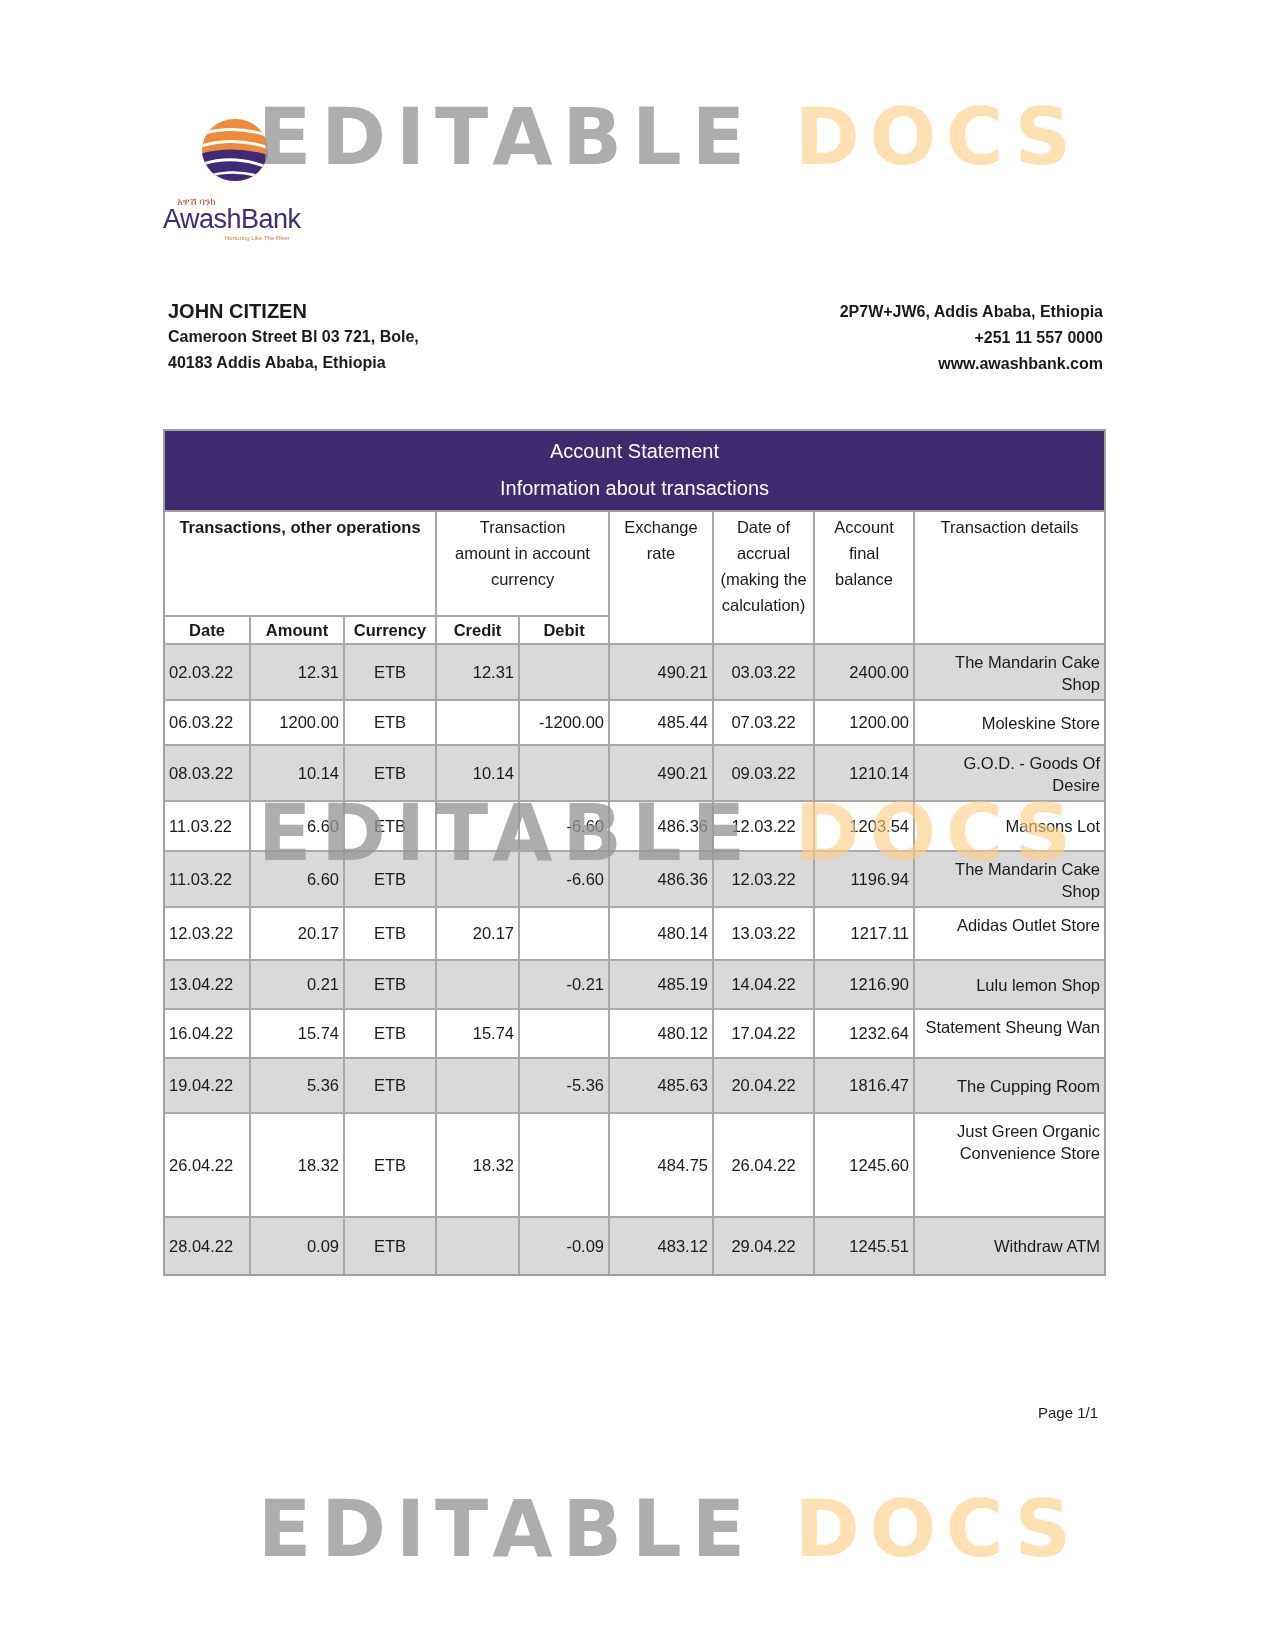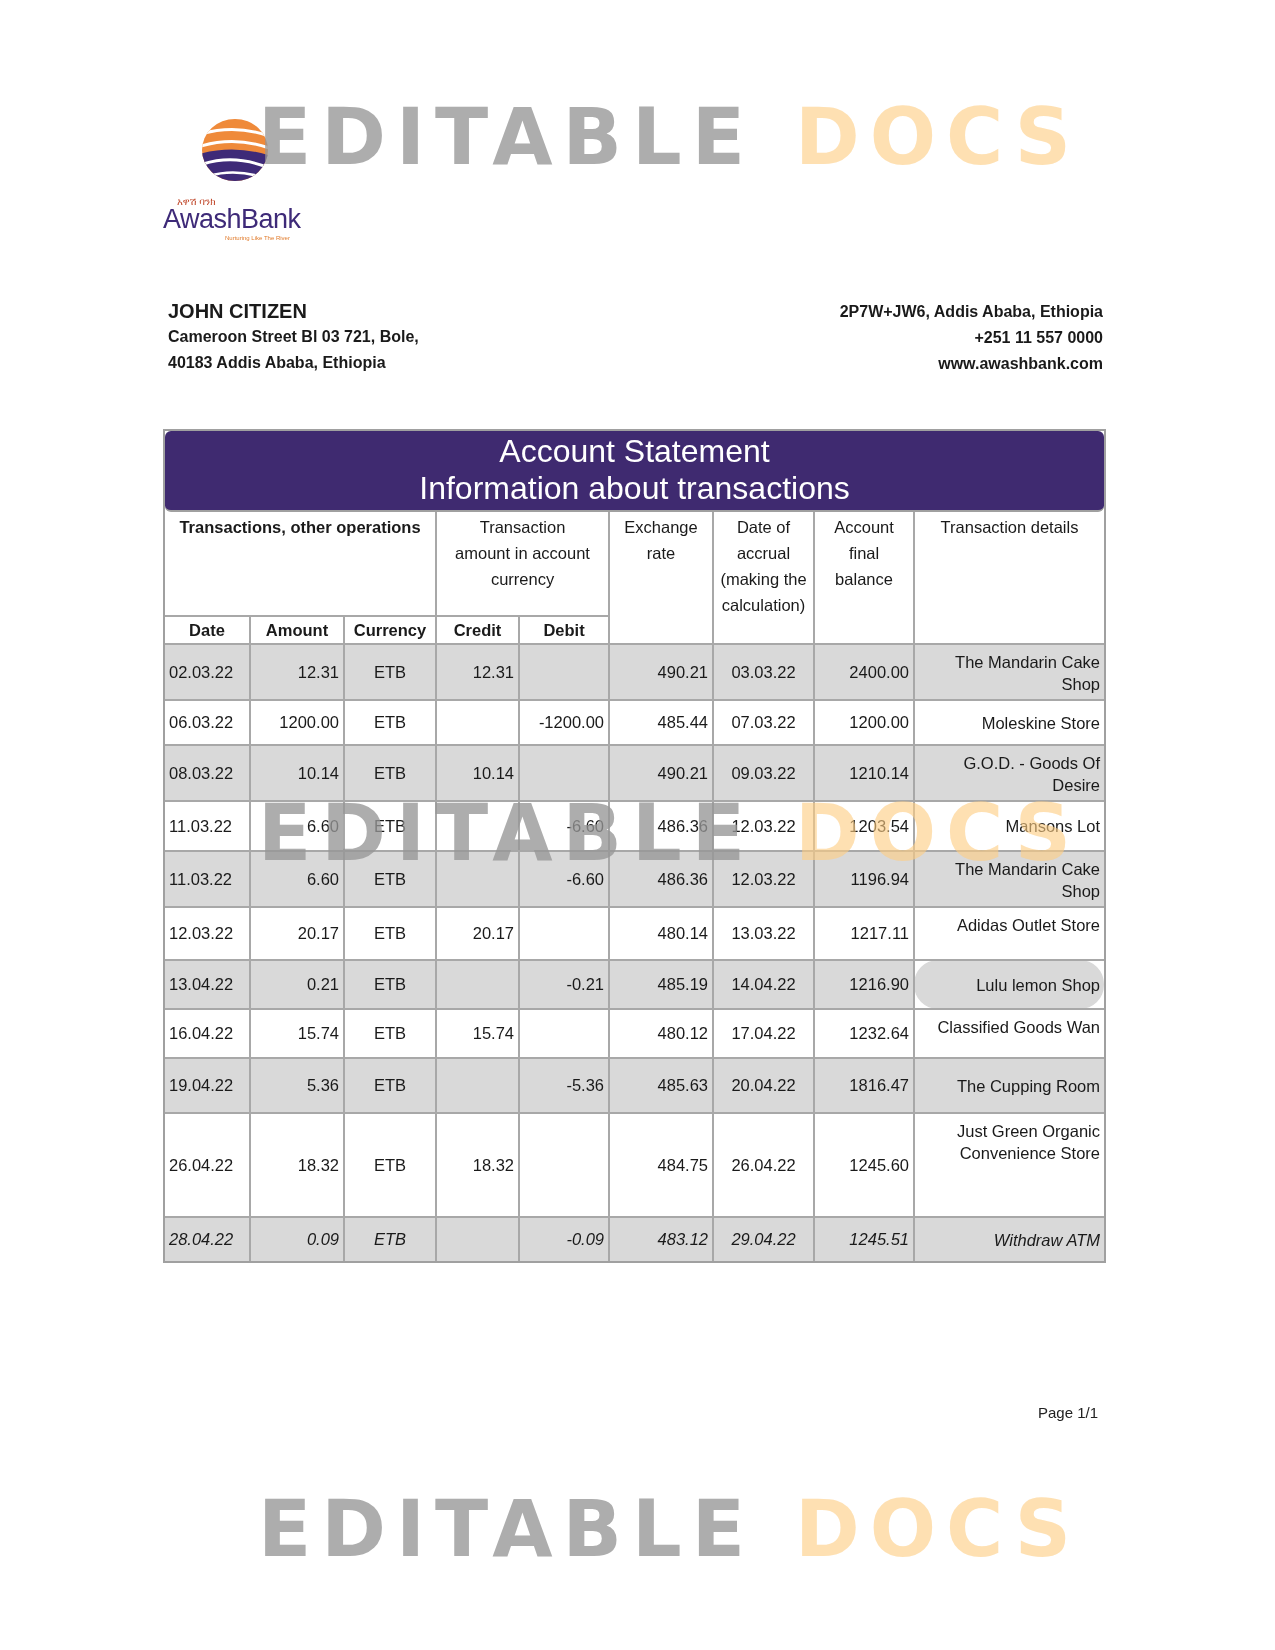--- a/index.html
+++ b/index.html
@@ -10,21 +10,21 @@
   .logo { position: absolute; left: 163px; top: 108px; width: 160px; height: 130px; }
   .logo-globe { position: absolute; left: 36px; top: 6px; width: 72px; height: 72px; }
   .logo-amharic { position: absolute; left: 14px; top: 88px; font-size: 10px; color: #c0472a; }
   .logo-name { position: absolute; left: 0; top: 96px; font-size: 27px; color: #3e2a78; letter-spacing: -0.5px; }
   .logo-tag { position: absolute; left: 62px; top: 127px; font-size: 6px; color: #e07a2a; }
   .cust { position: absolute; left: 168px; top: 298px; font-weight: bold; }
   .cust .name { font-size: 20px; line-height: 26px; }
   .cust .line { font-size: 16px; line-height: 26px; }
   .bank { position: absolute; right: 172px; top: 299px; text-align: right; font-weight: bold; font-size: 16px; line-height: 26px; }
   .tbl { position: absolute; left: 163px; top: 429px; width: 943px; border: 2px solid #a0a0a0; box-sizing: border-box; }
-  .tbl-title { background: #3f2a70; color: #ffffff; text-align: center; font-size: 32px; line-height: 37px; padding: 2px 0 3px; font-weight: 500; border-bottom: 2px solid #a0a0a0; border-radius: 6px; }
+  .tbl-title { background: #3f2a70; color: #ffffff; text-align: center; font-size: 20px; line-height: 37px; padding: 2px 0 3px; font-weight: 500; border-bottom: 2px solid #a0a0a0; }
   table { border-collapse: collapse; width: 100%; table-layout: fixed; font-size: 16.5px; }
   th, td { border: 2px solid #a8a8a8; padding: 0 4px; }
   th { font-weight: normal; text-align: center; vertical-align: top; line-height: 26px; padding-top: 2px; }
   th.bold { font-weight: bold; }
   th.sub { font-weight: bold; vertical-align: middle; padding-top: 0; height: 24px; }
   td { vertical-align: middle; }
   td.r { text-align: right; }
   td.c { text-align: center; }
   td.l { text-align: left; }
   td.det { text-align: right; line-height: 22px; vertical-align: top; padding-top: 6px; padding-bottom: 4px; }
@@ -183,32 +183,32 @@
         </tr>
         <tr class="g" style="height: 49px;">
           <td class="l">13.04.22</td>
           <td class="r">0.21</td>
           <td class="c">ETB</td>
           <td class="r"></td>
           <td class="r">-0.21</td>
           <td class="r">485.19</td>
           <td class="c">14.04.22</td>
           <td class="r">1216.90</td>
-          <td class="det" style="vertical-align: middle; padding-top: 0px; padding-bottom: 0px; border-radius: 24px;">Lulu lemon Shop</td>
+          <td class="det" style="vertical-align: middle; padding-top: 0px; padding-bottom: 0px;">Lulu lemon Shop</td>
         </tr>
         <tr class="w" style="height: 49px;">
           <td class="l">16.04.22</td>
           <td class="r">15.74</td>
           <td class="c">ETB</td>
           <td class="r">15.74</td>
           <td class="r"></td>
           <td class="r">480.12</td>
           <td class="c">17.04.22</td>
           <td class="r">1232.64</td>
-          <td class="det">Classified Goods Wan</td>
+          <td class="det">Statement Sheung Wan</td>
         </tr>
         <tr class="g" style="height: 55px;">
           <td class="l">19.04.22</td>
           <td class="r">5.36</td>
           <td class="c">ETB</td>
           <td class="r"></td>
           <td class="r">-5.36</td>
           <td class="r">485.63</td>
           <td class="c">20.04.22</td>
           <td class="r">1816.47</td>
@@ -218,21 +218,21 @@
           <td class="l">26.04.22</td>
           <td class="r">18.32</td>
           <td class="c">ETB</td>
           <td class="r">18.32</td>
           <td class="r"></td>
           <td class="r">484.75</td>
           <td class="c">26.04.22</td>
           <td class="r">1245.60</td>
           <td class="det">Just Green Organic Convenience Store</td>
         </tr>
-        <tr class="g" style="height: 44px; font-style: italic;">
+        <tr class="g" style="height: 57px;">
           <td class="l">28.04.22</td>
           <td class="r">0.09</td>
           <td class="c">ETB</td>
           <td class="r"></td>
           <td class="r">-0.09</td>
           <td class="r">483.12</td>
           <td class="c">29.04.22</td>
           <td class="r">1245.51</td>
           <td class="det" style="vertical-align: middle; padding-top: 0px; padding-bottom: 0px;">Withdraw ATM</td>
         </tr>

